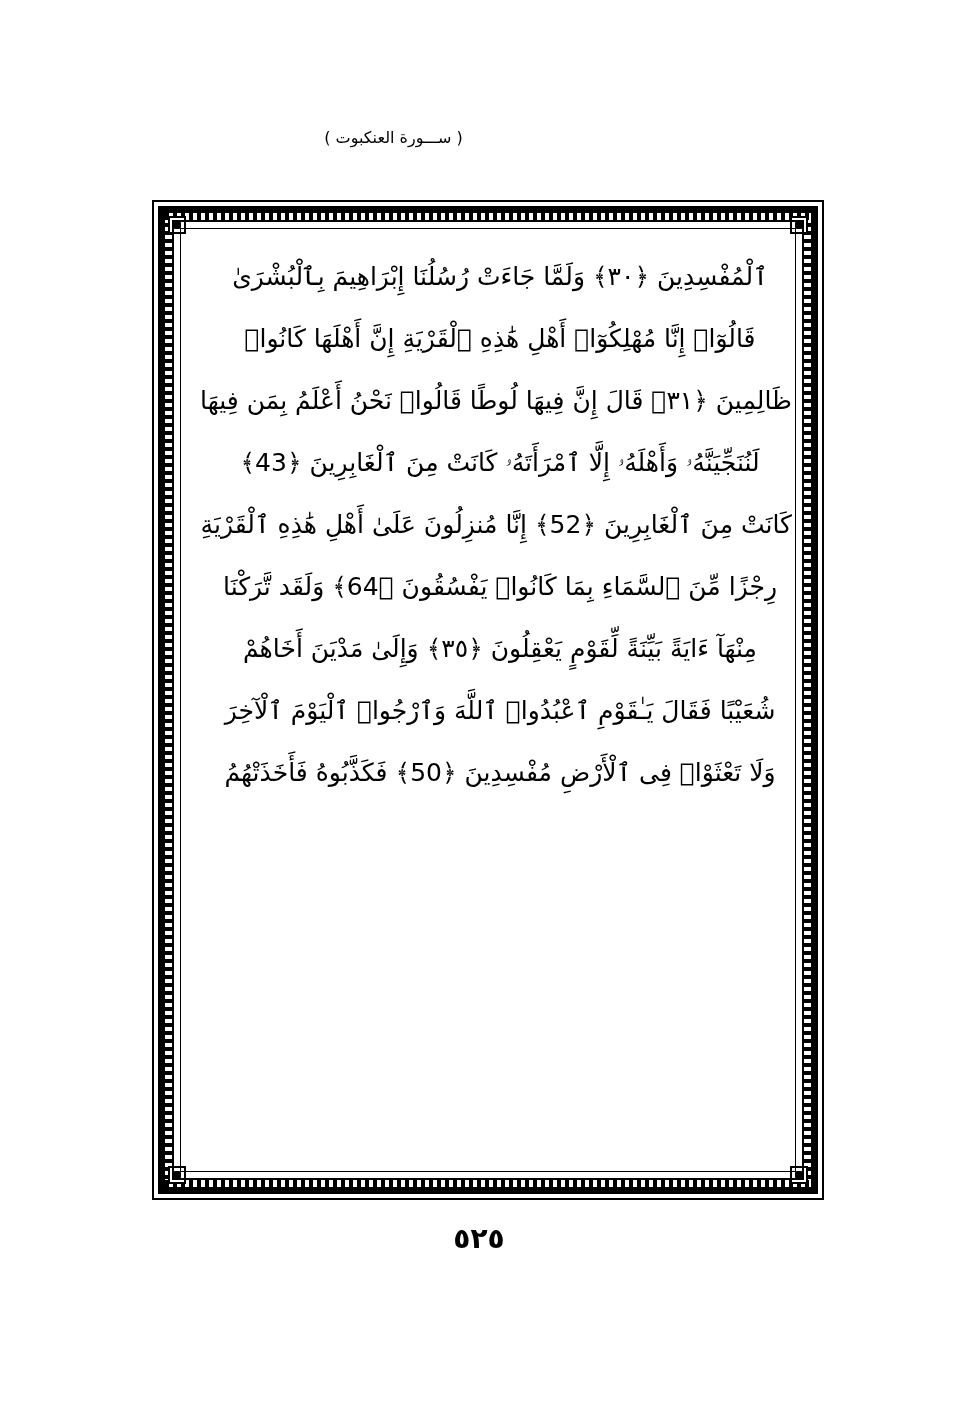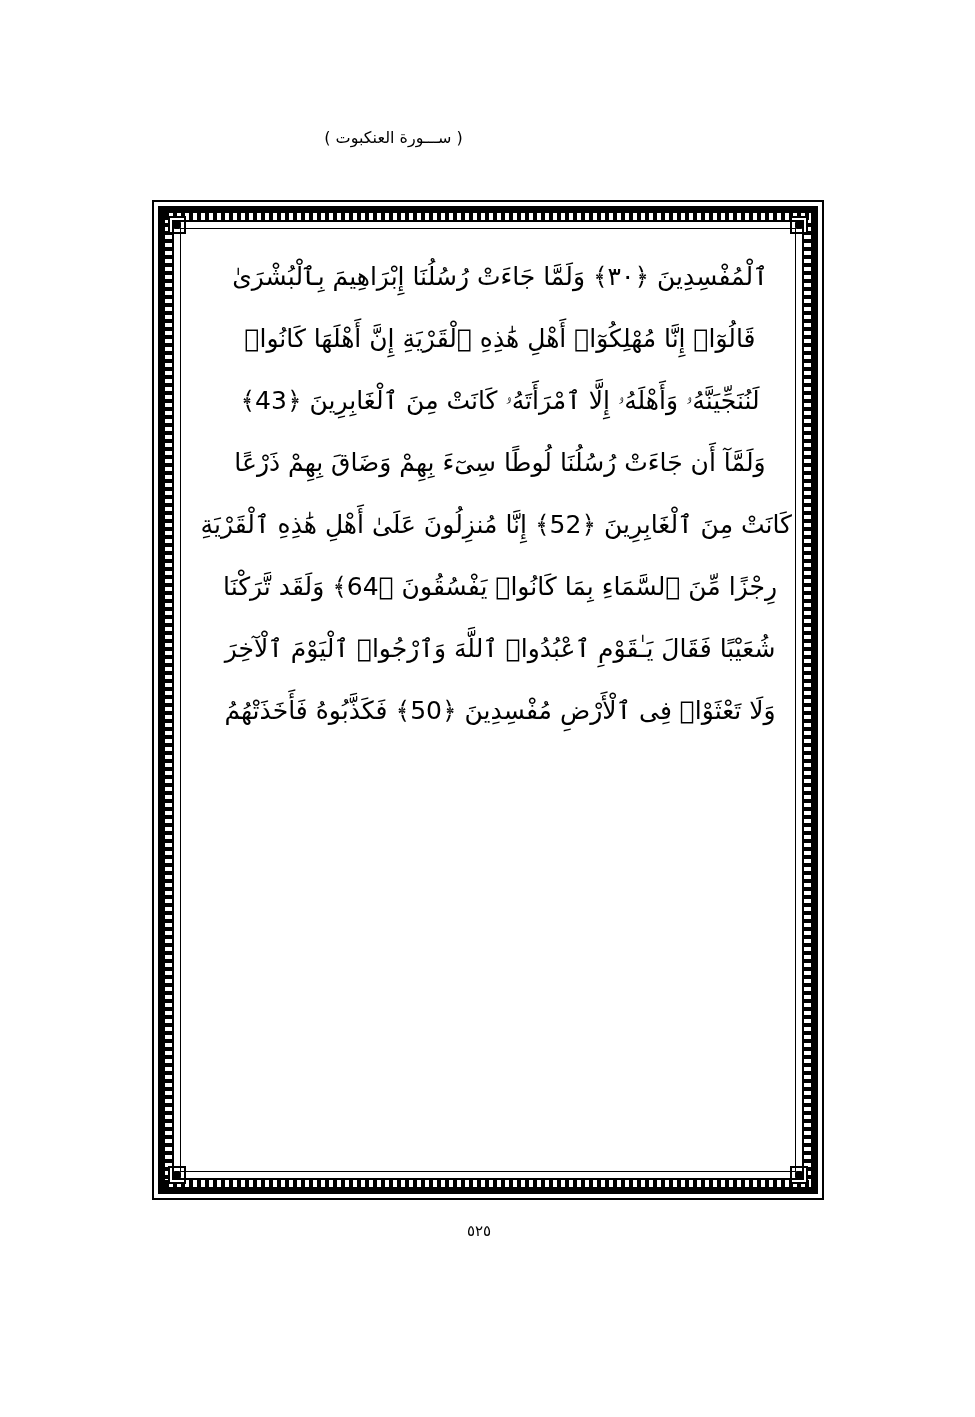--- a/index.html
+++ b/index.html
@@ -120,22 +120,23 @@
     direction: rtl;
   }
 
   .page-number {
     position: absolute;
     top: 1222px;
     left: 0;
     width: 958px;
     text-align: center;
     font-family: "DejaVu Sans", sans-serif;
-    font-size: 15px;
+    font-size: 28px;
     color: #000000;
+    font-weight: bold;
   }
 </style>
 </head>
 <body>
 
 <div class="page">
 
   <div class="surah-header">( ســـورة العنكبوت )</div>
 
   <div class="frame-outer">
@@ -145,23 +146,24 @@
       <div class="corner bl"></div>
       <div class="corner br"></div>
     </div>
     <div class="frame-inner"></div>
     <div class="frame-inner2"></div>
   </div>
 
   <div class="text-block">
     <span class="line">ٱلْمُفْسِدِينَ ﴿٣٠﴾ وَلَمَّا جَاءَتْ رُسُلُنَا إِبْرَاهِيمَ بِٱلْبُشْرَىٰ</span>
     <span class="line">قَالُوٓا۟ إِنَّا مُهْلِكُوٓا۟ أَهْلِ هَٰذِهِ ٱلْقَرْيَةِ إِنَّ أَهْلَهَا كَانُوا۟</span>
+    <span class="line">ظَالِمِينَ ﴿٣١﴾ قَالَ إِنَّ فِيهَا لُوطًا قَالُوا۟ نَحْنُ أَعْلَمُ بِمَن فِيهَا</span>
     <span class="line">لَنُنَجِّيَنَّهُۥ وَأَهْلَهُۥ إِلَّا ٱمْرَأَتَهُۥ كَانَتْ مِنَ ٱلْغَابِرِينَ ﴿43﴾</span>
-    <span class="line">وَلَمَّآ أَن جَاءَتْ رُسُلُنَا لُوطًا سِىٓءَ بِهِمْ وَضَاقَ بِهِمْ ذَرْعًا</span>
     <span class="line">كَانَتْ مِنَ ٱلْغَابِرِينَ ﴿52﴾ إِنَّا مُنزِلُونَ عَلَىٰ أَهْلِ هَٰذِهِ ٱلْقَرْيَةِ</span>
     <span class="line">رِجْزًا مِّنَ ٱلسَّمَاءِ بِمَا كَانُوا۟ يَفْسُقُونَ ﴿64﴾ وَلَقَد تَّرَكْنَا</span>
+    <span class="line">مِنْهَآ ءَايَةً بَيِّنَةً لِّقَوْمٍ يَعْقِلُونَ ﴿٣٥﴾ وَإِلَىٰ مَدْيَنَ أَخَاهُمْ</span>
     <span class="line">شُعَيْبًا فَقَالَ يَـٰقَوْمِ ٱعْبُدُوا۟ ٱللَّهَ وَٱرْجُوا۟ ٱلْيَوْمَ ٱلْآخِرَ</span>
     <span class="line">وَلَا تَعْثَوْا۟ فِى ٱلْأَرْضِ مُفْسِدِينَ ﴿50﴾ فَكَذَّبُوهُ فَأَخَذَتْهُمُ</span>
   </div>
 
   <div class="page-number">٥٢٥</div>
 
 </div>
 
 </body></html>

